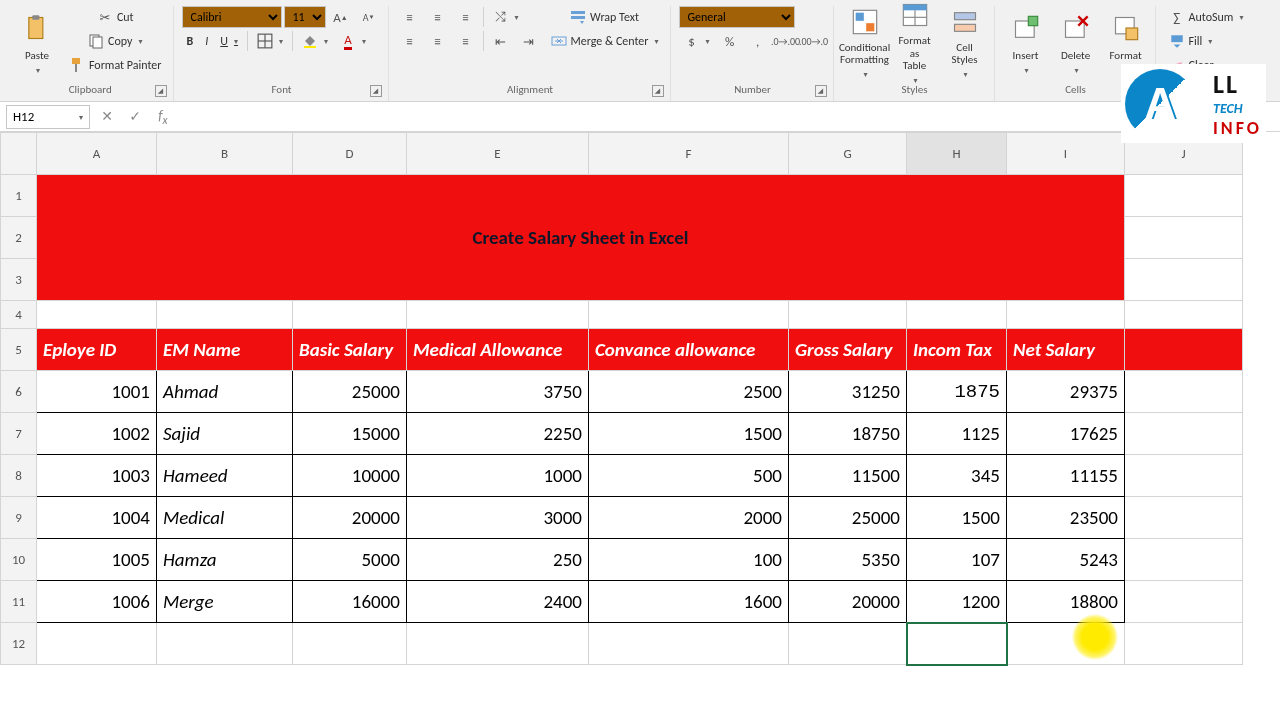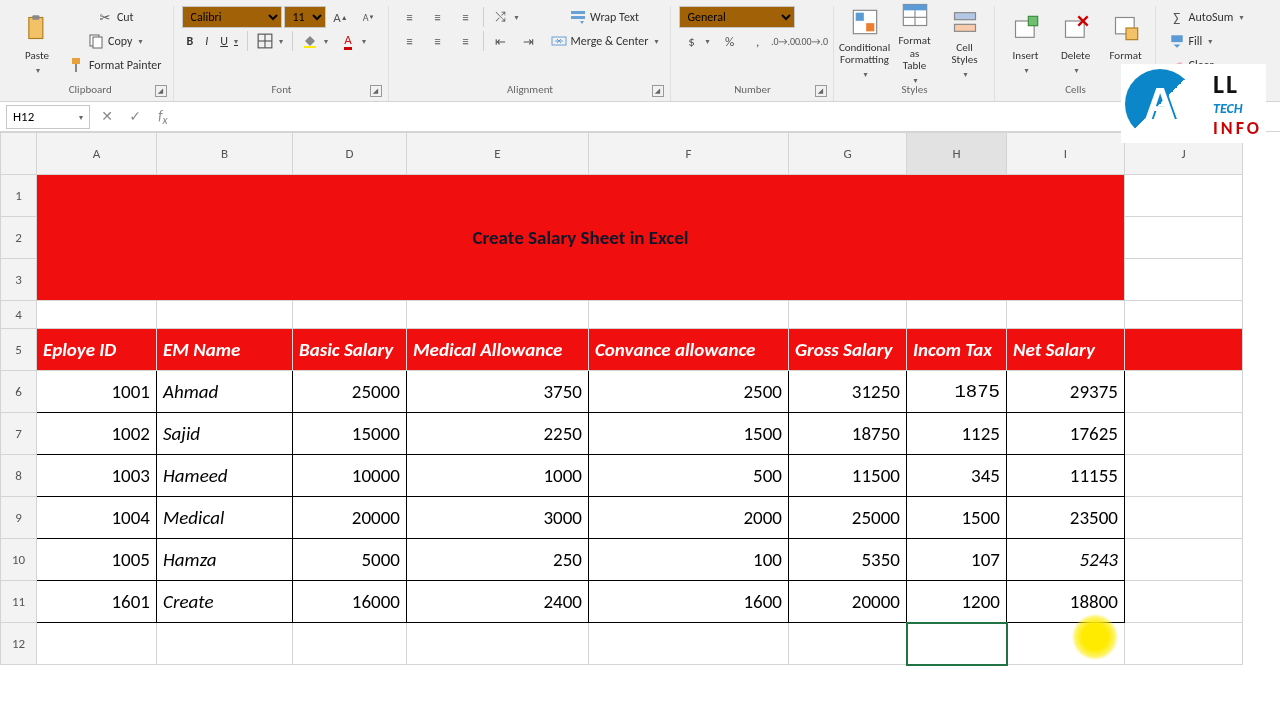--- a/index.html
+++ b/index.html
@@ -501,27 +501,27 @@
         </tr>
         <tr>
           <th>10</th>
           <td class="num" style="border: 1px solid rgb(0, 0, 0);">1005</td>
           <td class="txt" style="border: 1px solid rgb(0, 0, 0);">Hamza</td>
           <td class="num" style="border: 1px solid rgb(0, 0, 0);">5000</td>
           <td class="num" style="border: 1px solid rgb(0, 0, 0);">250</td>
           <td class="num" style="border: 1px solid rgb(0, 0, 0);">100</td>
           <td class="num" style="border: 1px solid rgb(0, 0, 0);">5350</td>
           <td class="num" style="border: 1px solid rgb(0, 0, 0);">107</td>
-          <td class="num" style="border: 1px solid rgb(0, 0, 0); font-style: italic;">5243</td>
+          <td class="num" style="border: 1px solid rgb(0, 0, 0);">5243</td>
           <td></td>
         </tr>
         <tr>
           <th>11</th>
-          <td class="num" style="border: 1px solid rgb(0, 0, 0);">1601</td>
-          <td class="txt" style="border: 1px solid rgb(0, 0, 0);">Create</td>
+          <td class="num" style="border: 1px solid rgb(0, 0, 0);">1006</td>
+          <td class="txt" style="border: 1px solid rgb(0, 0, 0);">Merge</td>
           <td class="num" style="border: 1px solid rgb(0, 0, 0);">16000</td>
           <td class="num" style="border: 1px solid rgb(0, 0, 0);">2400</td>
           <td class="num" style="border: 1px solid rgb(0, 0, 0);">1600</td>
           <td class="num" style="border: 1px solid rgb(0, 0, 0);">20000</td>
           <td class="num" style="border: 1px solid rgb(0, 0, 0);">1200</td>
           <td class="num" style="border: 1px solid rgb(0, 0, 0);">18800</td>
           <td></td>
         </tr>
         <tr>
           <th>12</th>

